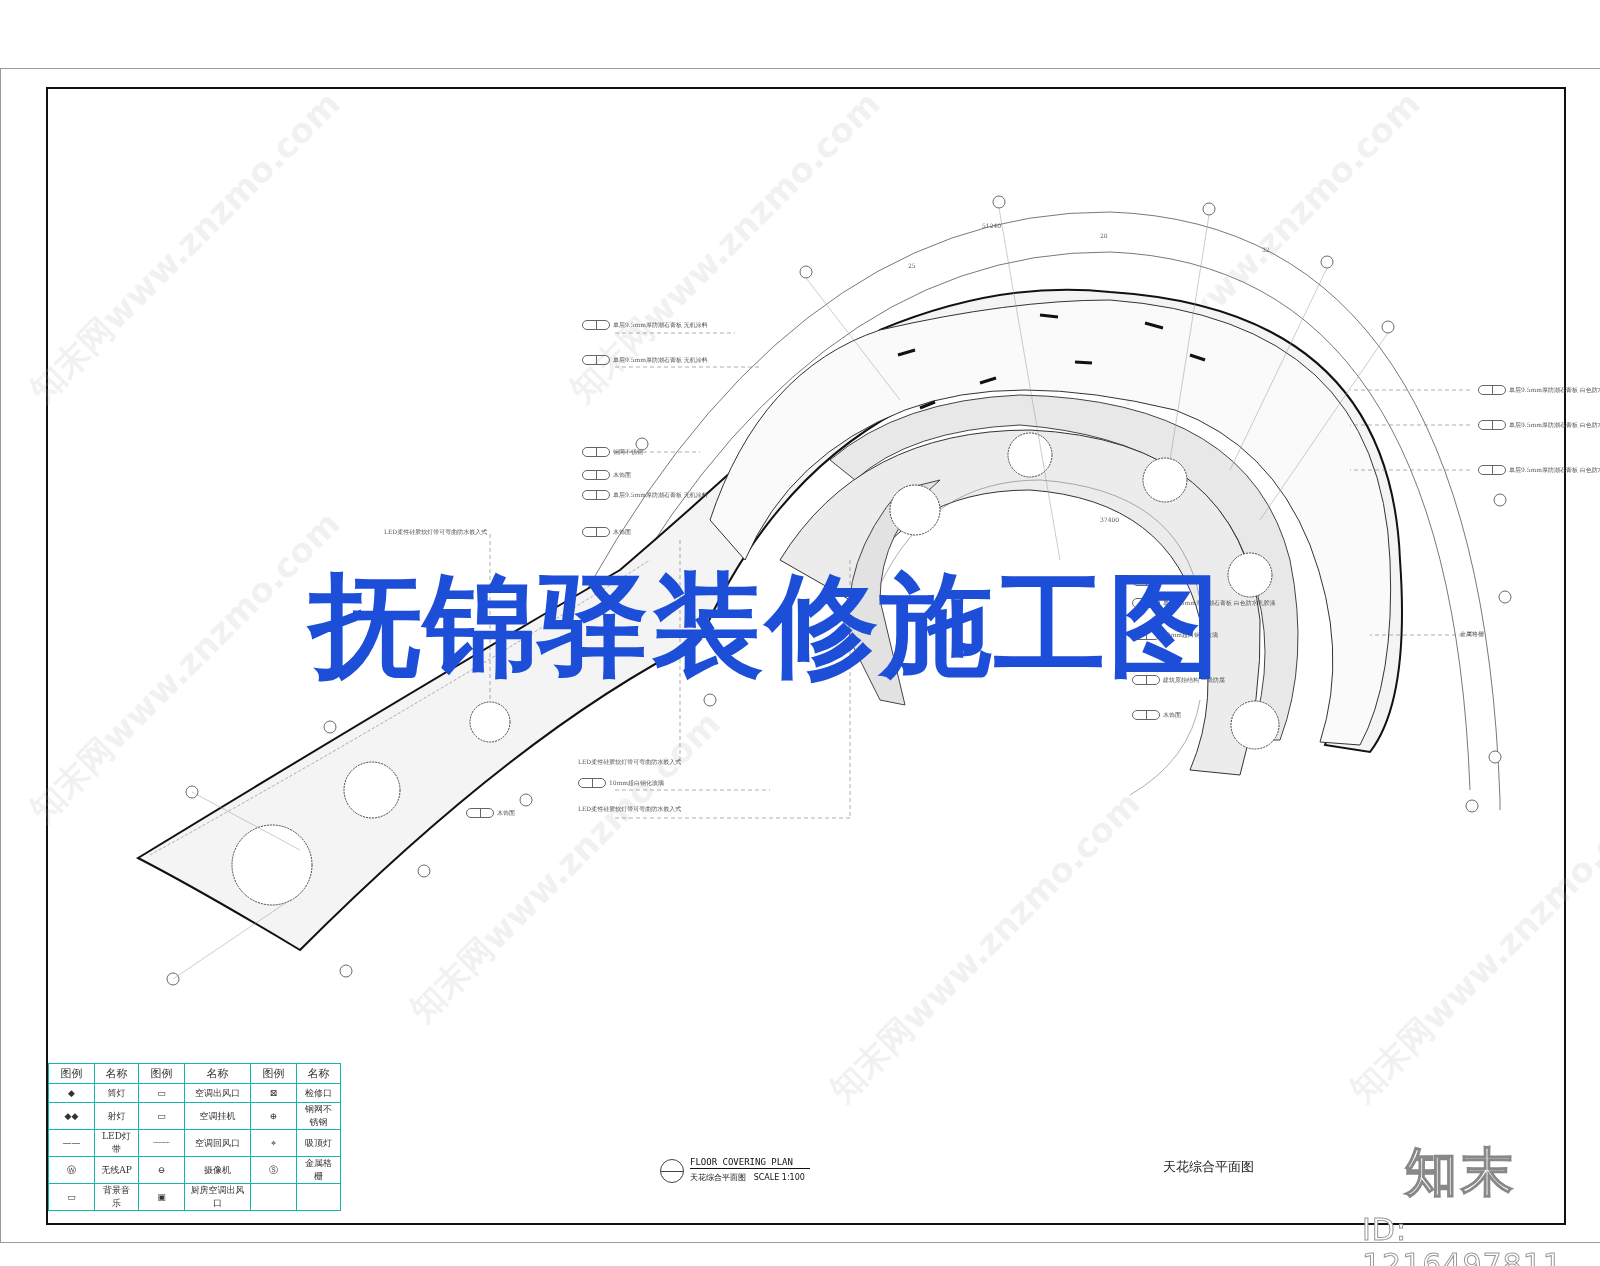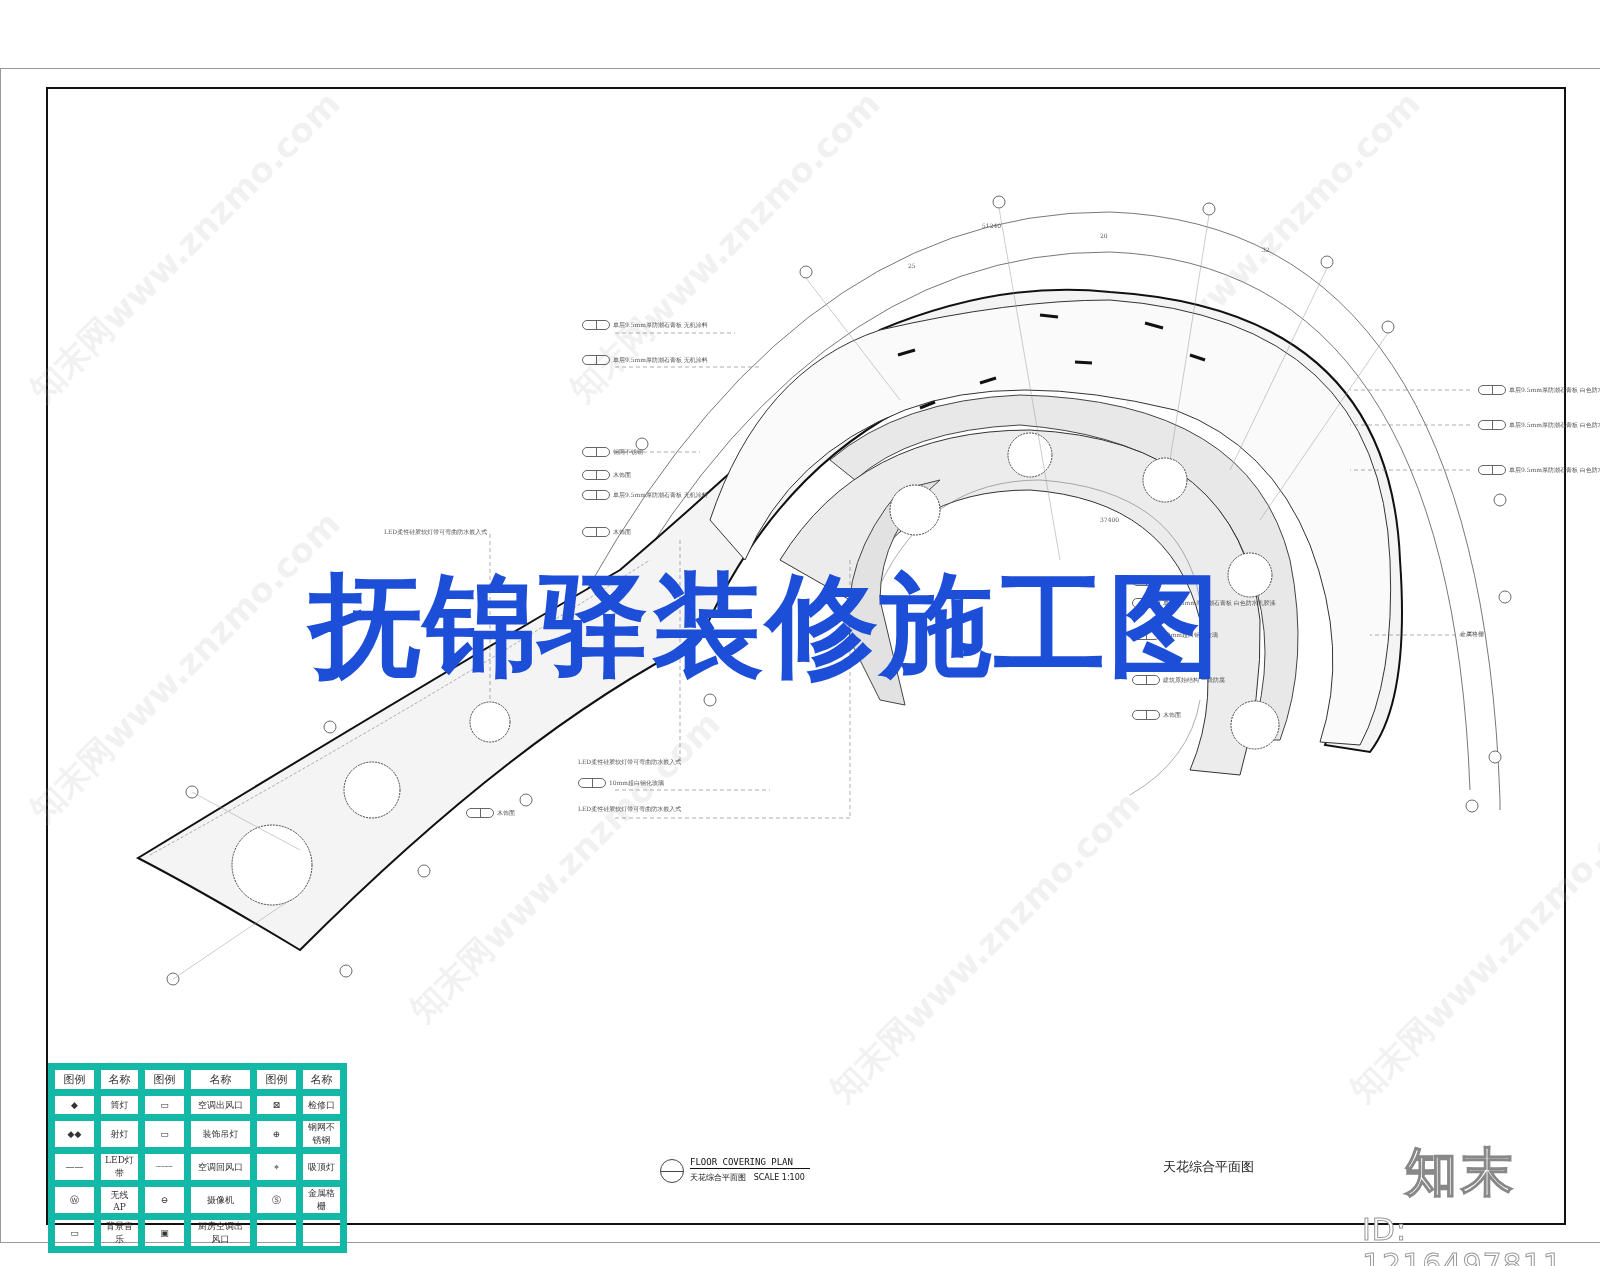--- a/index.html
+++ b/index.html
@@ -9,21 +9,21 @@
          border-top:1px solid #9a9a9a; border-bottom:1px solid #9a9a9a; box-sizing:border-box; }
   .outer-left { position:absolute; left:0; top:68px; width:1px; height:1175px; background:#9a9a9a; }
   .inner-frame { position:absolute; left:46px; top:87px; width:1520px; height:1138px;
          border:2px solid #111; box-sizing:border-box; }
   svg.plan { position:absolute; left:0; top:0; }
   .big-title { position:absolute; left:310px; top:560px; font-family:"DejaVu Serif", serif;
          font-weight:bold; font-size:112px; line-height:130px; color:#1d4ed8; letter-spacing:2px;
          white-space:nowrap; }
   .legend { position:absolute; left:48px; top:1063px; border-collapse:collapse;
          font-family:"DejaVu Serif", serif; font-size:9px; color:#333; }
-  .legend td, .legend th { border:7px solid #14b8a6; height:18px; padding:0 4px; text-align:center; }
+  .legend td, .legend th { border:1px solid #14b8a6; height:18px; padding:0 4px; text-align:center; }
   .legend th { font-weight:normal; font-size:11px; height:19px; }
   .legend col.sym { width:46px; } .legend col.nm { width:44px; }
   .legend col.sym2 { width:46px; } .legend col.nm2 { width:66px; }
   .legend td.nm-cell { text-align:center; }
   .title-block { position:absolute; left:660px; top:1157px; }
   .title-circle { position:absolute; left:0; top:2px; width:22px; height:22px; border:1px solid #444;
          border-radius:50%; }
   .title-circle::after { content:""; position:absolute; left:0; top:11px; width:22px; height:1px; background:#444; }
   .title-en { position:absolute; left:30px; top:0; font-family:"DejaVu Sans Mono", monospace;
          font-size:9px; color:#111; white-space:nowrap; border-bottom:1px solid #111; padding-bottom:1px; width:120px; }
@@ -206,21 +206,21 @@
     <td class="nm-cell">筒灯</td>
     <td>▭</td>
     <td class="nm-cell">空调出风口</td>
     <td>⊠</td>
     <td class="nm-cell">检修口</td>
   </tr>
   <tr>
     <td>◆◆</td>
     <td class="nm-cell">射灯</td>
     <td>▭</td>
-    <td class="nm-cell">装饰吊灯</td>
+    <td class="nm-cell">空调挂机</td>
     <td>⊕</td>
     <td class="nm-cell">钢网不锈钢</td>
   </tr>
   <tr>
     <td>——</td>
     <td class="nm-cell">LED灯带</td>
     <td>┈┈┈</td>
     <td class="nm-cell">空调回风口</td>
     <td>⌖</td>
     <td class="nm-cell">吸顶灯</td>

